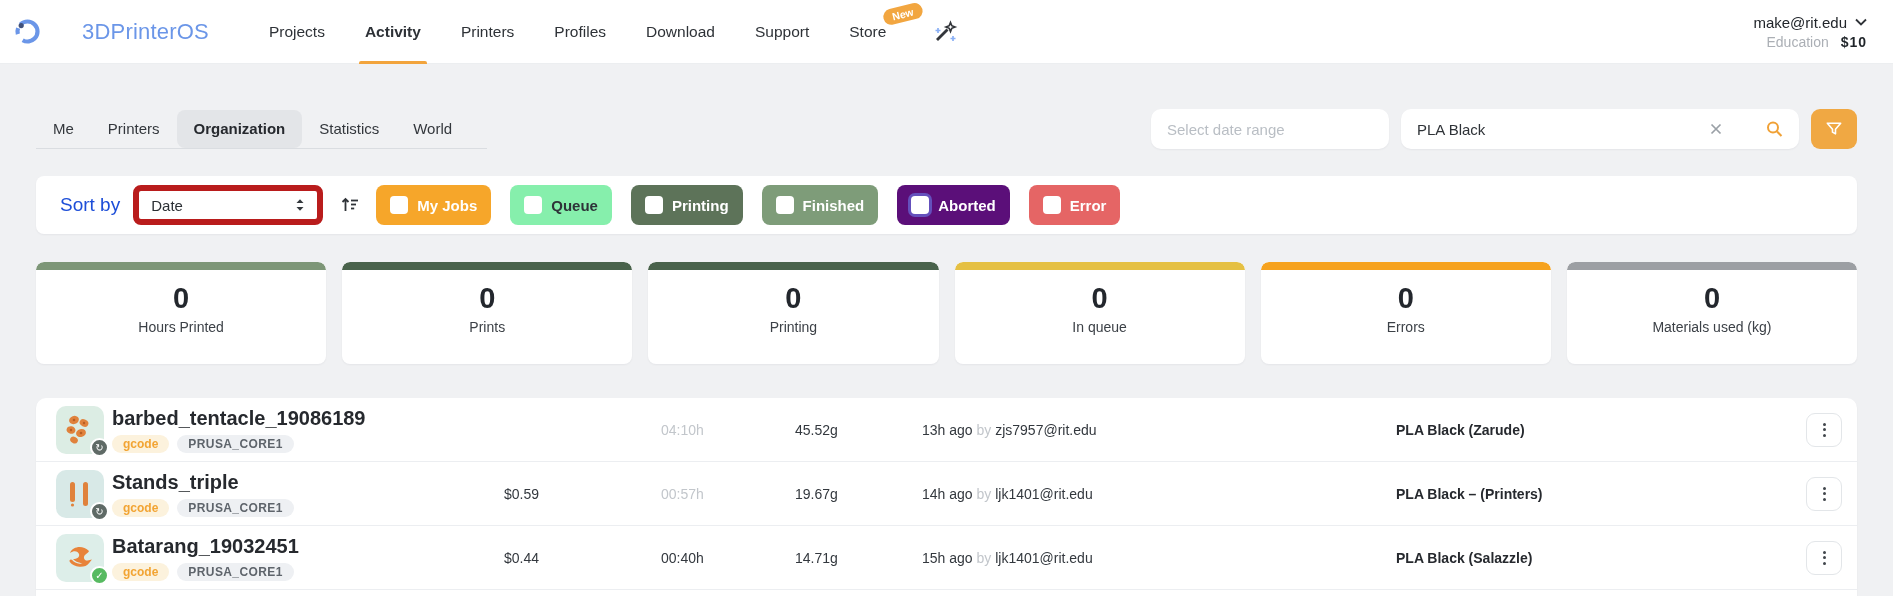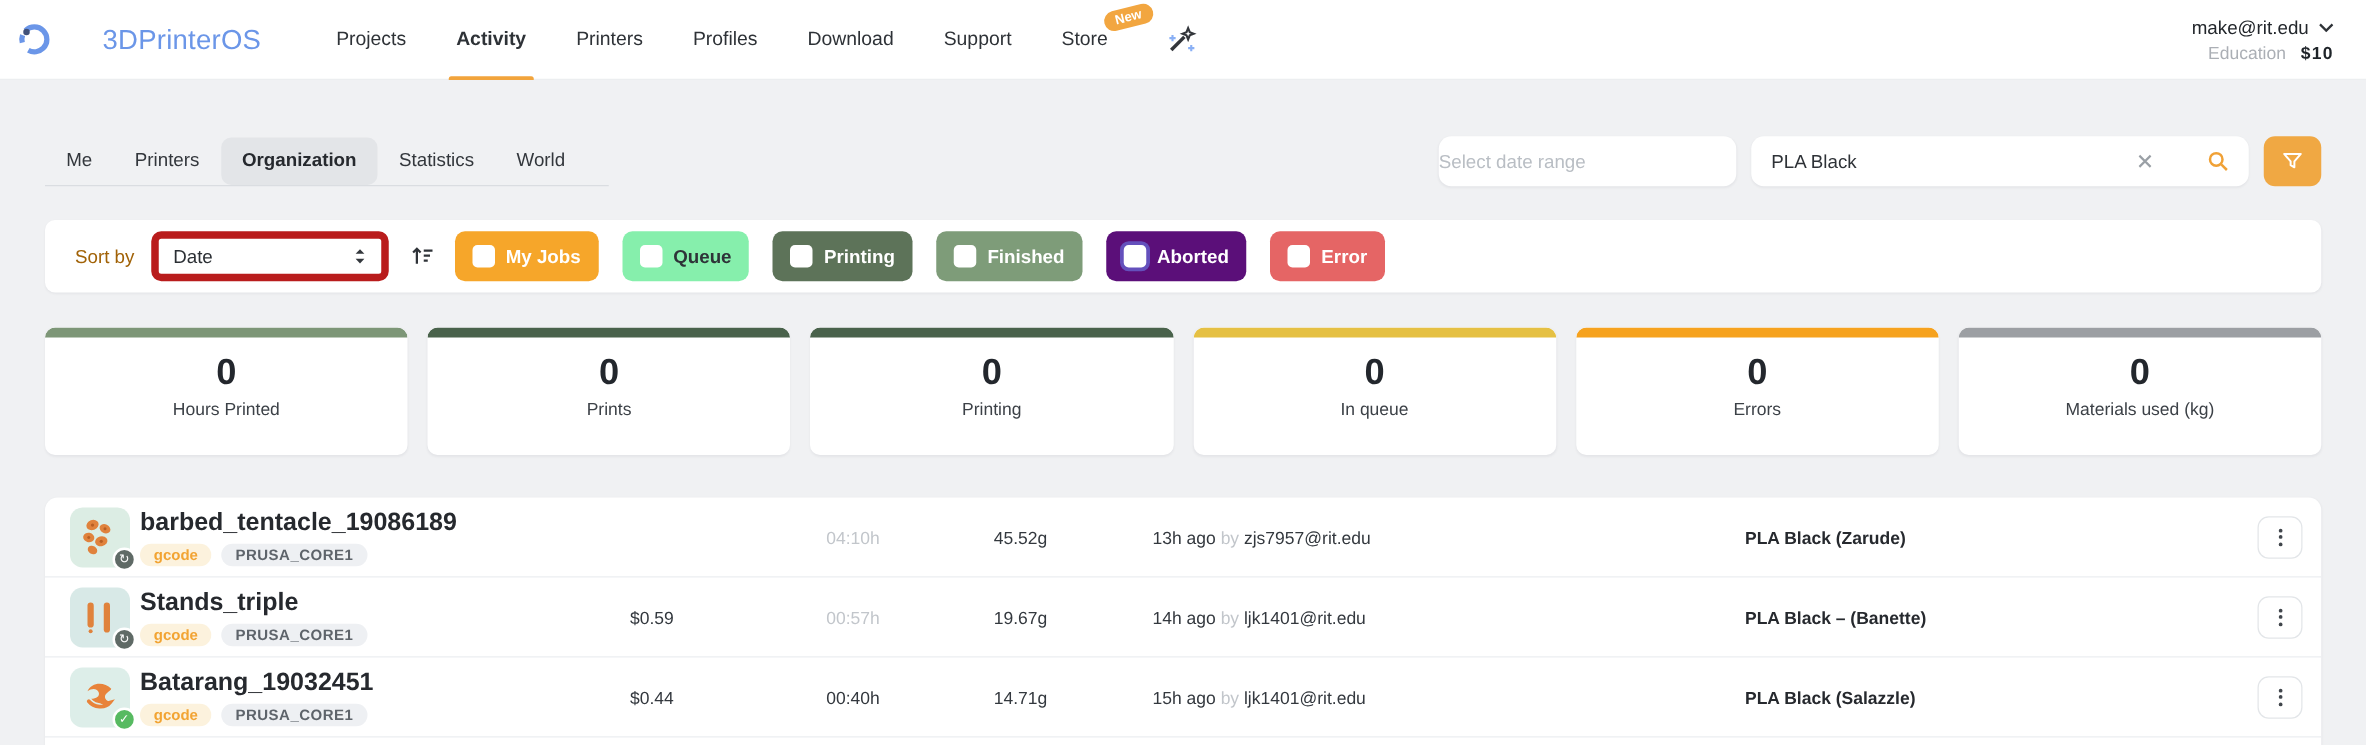--- a/index.html
+++ b/index.html
@@ -22,30 +22,30 @@
   .user-row2 { margin-top:3px; font-size:14px; }
   .user-plan { color:#ABAFB5; margin-right:8px; }
   .user-balance { color:#1F2429; font-weight:700; letter-spacing:1px; }
 
   
   .tabs-row { display:flex; align-items:center; margin:45px 36px 0 36px; }
   .tabs { display:flex; align-items:flex-end; border-bottom:1px solid #DADDE1; padding-right:18px; }
   .tab { height:38px; display:flex; align-items:center; padding:0 17px; font-size:15px; color:#33373C; border-radius:8px; cursor:pointer; white-space:nowrap; }
   .tab.active { background:#E3E5E8; font-weight:700; color:#26292E; }
   .tabs-spacer { flex:1; }
-  .date-input { width:238px; height:40px; background:#fff; border-radius:10px; display:flex; align-items:center; padding:0 0; font-size:15px; color:#B9BEC4; margin-right:12px; box-shadow:0 1px 2px rgba(16,24,40,.05); cursor:text; white-space:nowrap; }
+  .date-input { width:238px; height:40px; background:#fff; border-radius:10px; display:flex; align-items:center; padding:0 16px; font-size:15px; color:#B9BEC4; margin-right:12px; box-shadow:0 1px 2px rgba(16,24,40,.05); cursor:text; white-space:nowrap; }
   .search-box { position:relative; width:398px; height:40px; background:#fff; border-radius:10px; display:flex; align-items:center; padding:0 96px 0 16px; margin-right:12px; box-shadow:0 1px 2px rgba(16,24,40,.05); }
   .search-text { font-size:15px; color:#2E3237; }
   .search-clear { position:absolute; right:76px; top:50%; transform:translateY(-50%); cursor:pointer; display:flex; }
   .search-go { position:absolute; right:16px; top:50%; transform:translateY(-50%); cursor:pointer; display:flex; }
   .filter-btn { width:46px; height:40px; background:#F0A843; border:none; border-radius:9px; display:flex; align-items:center; justify-content:center; cursor:pointer; }
 
   
   .sort-bar { margin:27px 36px 0 36px; height:58px; background:#fff; border-radius:8px; display:flex; align-items:center; padding-left:24px; box-shadow:0 1px 2px rgba(16,24,40,.05); }
-  .sort-label { font-size:15px; color:#a16207; white-space:nowrap; }
+  .sort-label { font-size:19px; color:#1d4ed8; white-space:nowrap; }
   .sort-select { margin-left:13px; width:190px; height:40px; border:6px solid #b91c1c; border-radius:8px; background:#fff; display:flex; align-items:center; justify-content:space-between; padding:0 12px; cursor:pointer; }
   .sort-select-value { font-size:15px; color:#2B2F34; font-weight:500; }
   .sort-dir { margin-left:16px; display:flex; cursor:pointer; }
   .chips { display:flex; gap:19px; margin-left:15px; }
   .chip { height:40px; border-radius:8px; display:flex; align-items:center; gap:9px; padding:0 14px; font-size:15px; font-weight:700; cursor:pointer; white-space:nowrap; }
   .chip-cb { width:18px; height:18px; background:#fff; border-radius:4px; flex:0 0 auto; }
   .chip-cb.focus-ring { box-shadow:0 0 0 3px rgba(110,145,255,.5); }
 
   
   .stats { margin:28px 36px 0 36px; display:flex; gap:16px; }
@@ -302,21 +302,21 @@
       </div>
     </div>
     <div class="col col-price">$0.59</div>
     <div class="col col-time muted">00:57h</div>
     <div class="col col-weight">19.67g</div>
     <div class="col col-ago">
       <span>14h ago</span>
       <span class="by-label">by</span>
       <span>ljk1401@rit.edu</span>
     </div>
-    <div class="col col-material">PLA Black – (Banette)</div>
+    <div class="col col-material">PLA Black – (Printers)</div>
     <button class="kebab">
         <i></i>
         <i></i>
         <i></i>
       </button>
   </div>
 
   <div class="job-row">
     <div class="thumb" style="background: rgb(221, 238, 233);">
       <svg width="48" height="48" viewBox="0 0 48 48">

